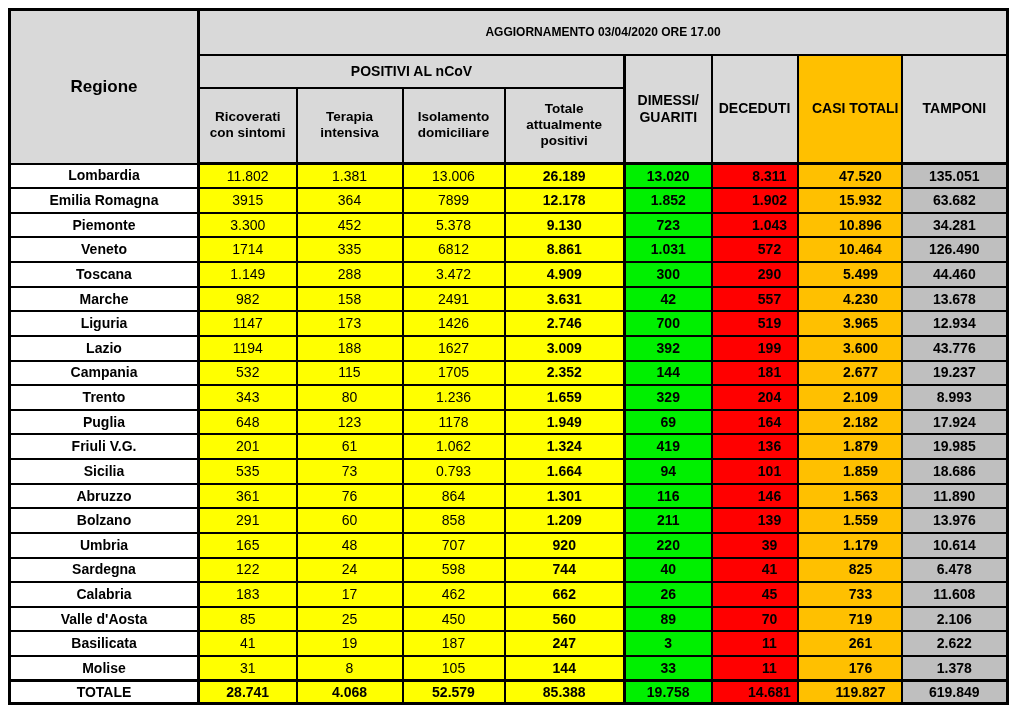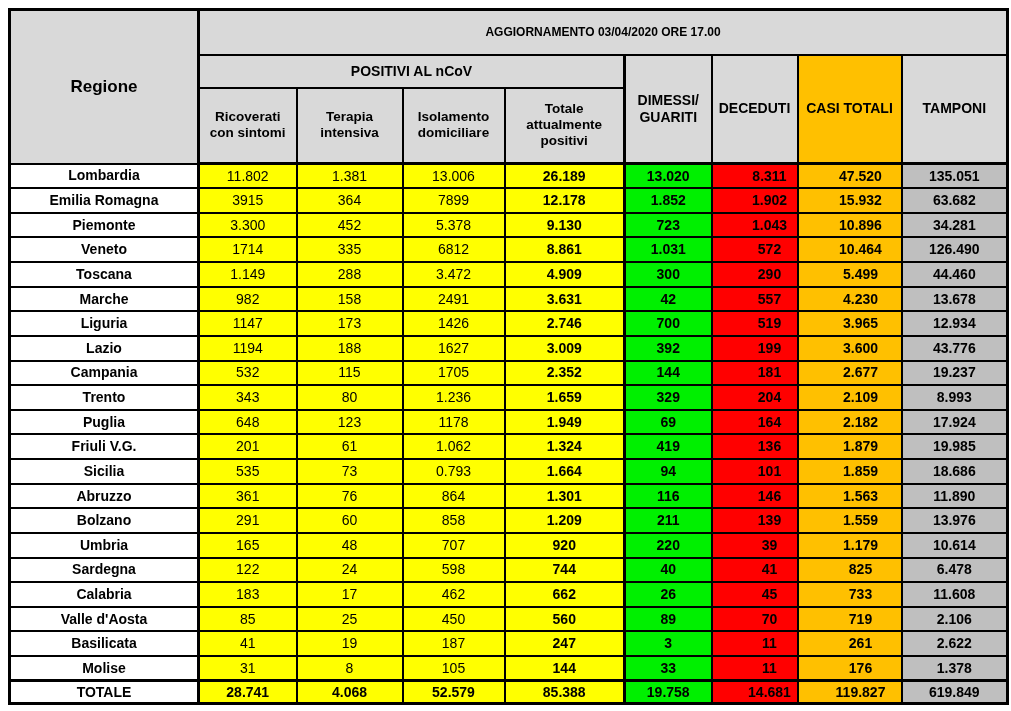--- a/index.html
+++ b/index.html
@@ -69,21 +69,21 @@
   }
   th.sub.first { border-left-width: 3px; margin-top: 28px; }
   th.side {
     background: var(--header-gray);
     font-size: 14px;
     font-weight: 700;
     white-space: pre-line;
     border-bottom-width: 3px;
   }
   th.side.dimessi { border-left-width: 3px; }
-  th.side.casi { background: var(--orange); }
+  th.side.casi { background: var(--orange); text-align: right; }
   
   tbody tr { height: 24px; }
   tbody tr.total { height: 22px; }
   td { font-size: 14px; }
   td.c0 { background: #ffffff; font-weight: 700; }
   td.c1, td.c2, td.c3 { background: var(--yellow); font-weight: 400; }
   td.c1 { border-left-width: 3px; }
   td.c4 { background: var(--yellow); font-weight: 700; }
   td.c5 { background: var(--green); font-weight: 700; border-left-width: 3px; }
   td.c6 { background: var(--red); font-weight: 700; padding-left: 32px; }

